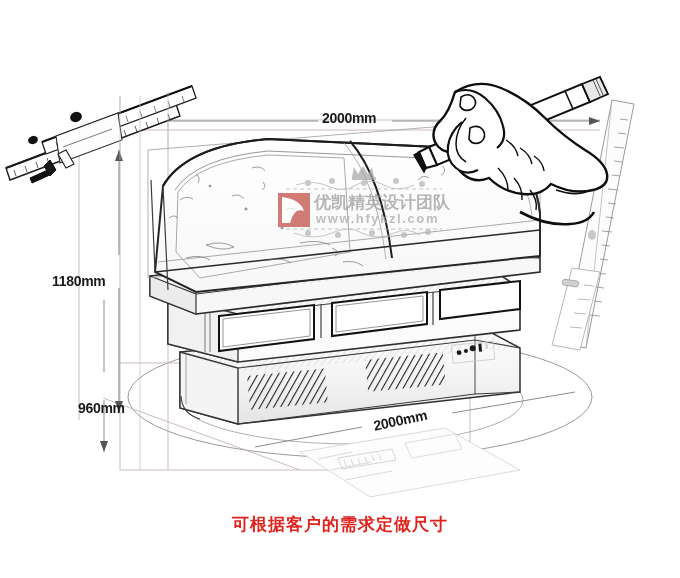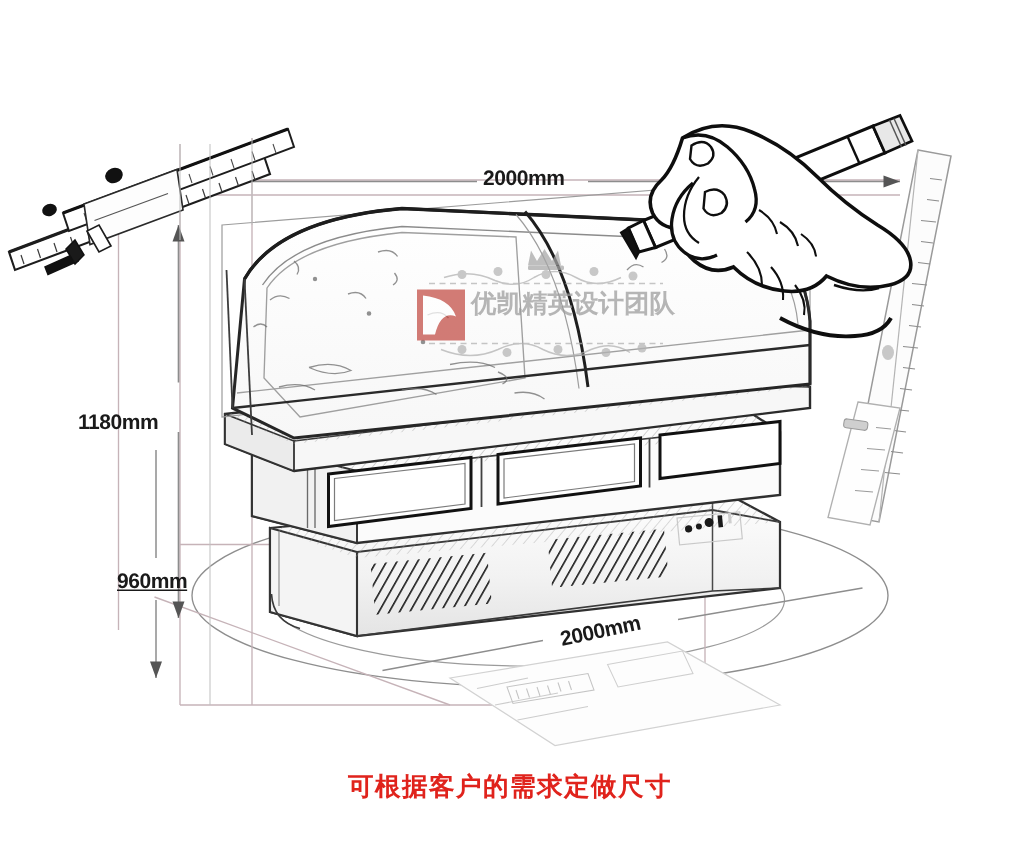--- a/index.html
+++ b/index.html
@@ -16,21 +16,21 @@
   .dim-label{
     position:absolute;
     font-family:"Liberation Sans","DejaVu Sans",sans-serif;
     font-weight:700;
     color:#1a1a1a;
     white-space:nowrap;
     letter-spacing:-0.3px;
   }
   #label-width-top{ left:322px; top:110px; font-size:14px; }
   #label-height-1180{ left:52px; top:273px; font-size:14px; }
-  #label-height-960{ left:78px; top:379px; font-size:14px;text-decoration:underline; }
+  #label-height-960{ left:78px; top:400px; font-size:14px; }
   #label-depth{ left:372px; top:418px; font-size:14px;
      transform:rotate(-12deg); transform-origin:left top; }
 
   #caption{
     position:absolute;
     left:0; top:513px; width:680px;
     text-align:center;
     font-family:"DejaVu Sans","Liberation Sans",sans-serif;
     font-size:17px;
     font-weight:600;
@@ -422,15 +422,16 @@
       <circle cx="100" cy="70" r="3"></circle>
         <circle cx="132" cy="72" r="3"></circle>
       <circle cx="156" cy="69" r="3"></circle>
     </g>
     <g>
       <rect x="6" y="30" width="32" height="34" fill="#c24a42"></rect>
       <path d="M10 34 q18 2 22 14 q-10 -4 -14 12 l-8 0 Z" fill="#ffffff"></path>
     </g>
   </svg>
   <div id="wm-cn">优凯精英设计团队</div>
+  <div id="wm-url">www.hfykzl.com</div>
 </div>
 
 <div id="caption">可根据客户的需求定做尺寸</div>
 
 </body></html>

